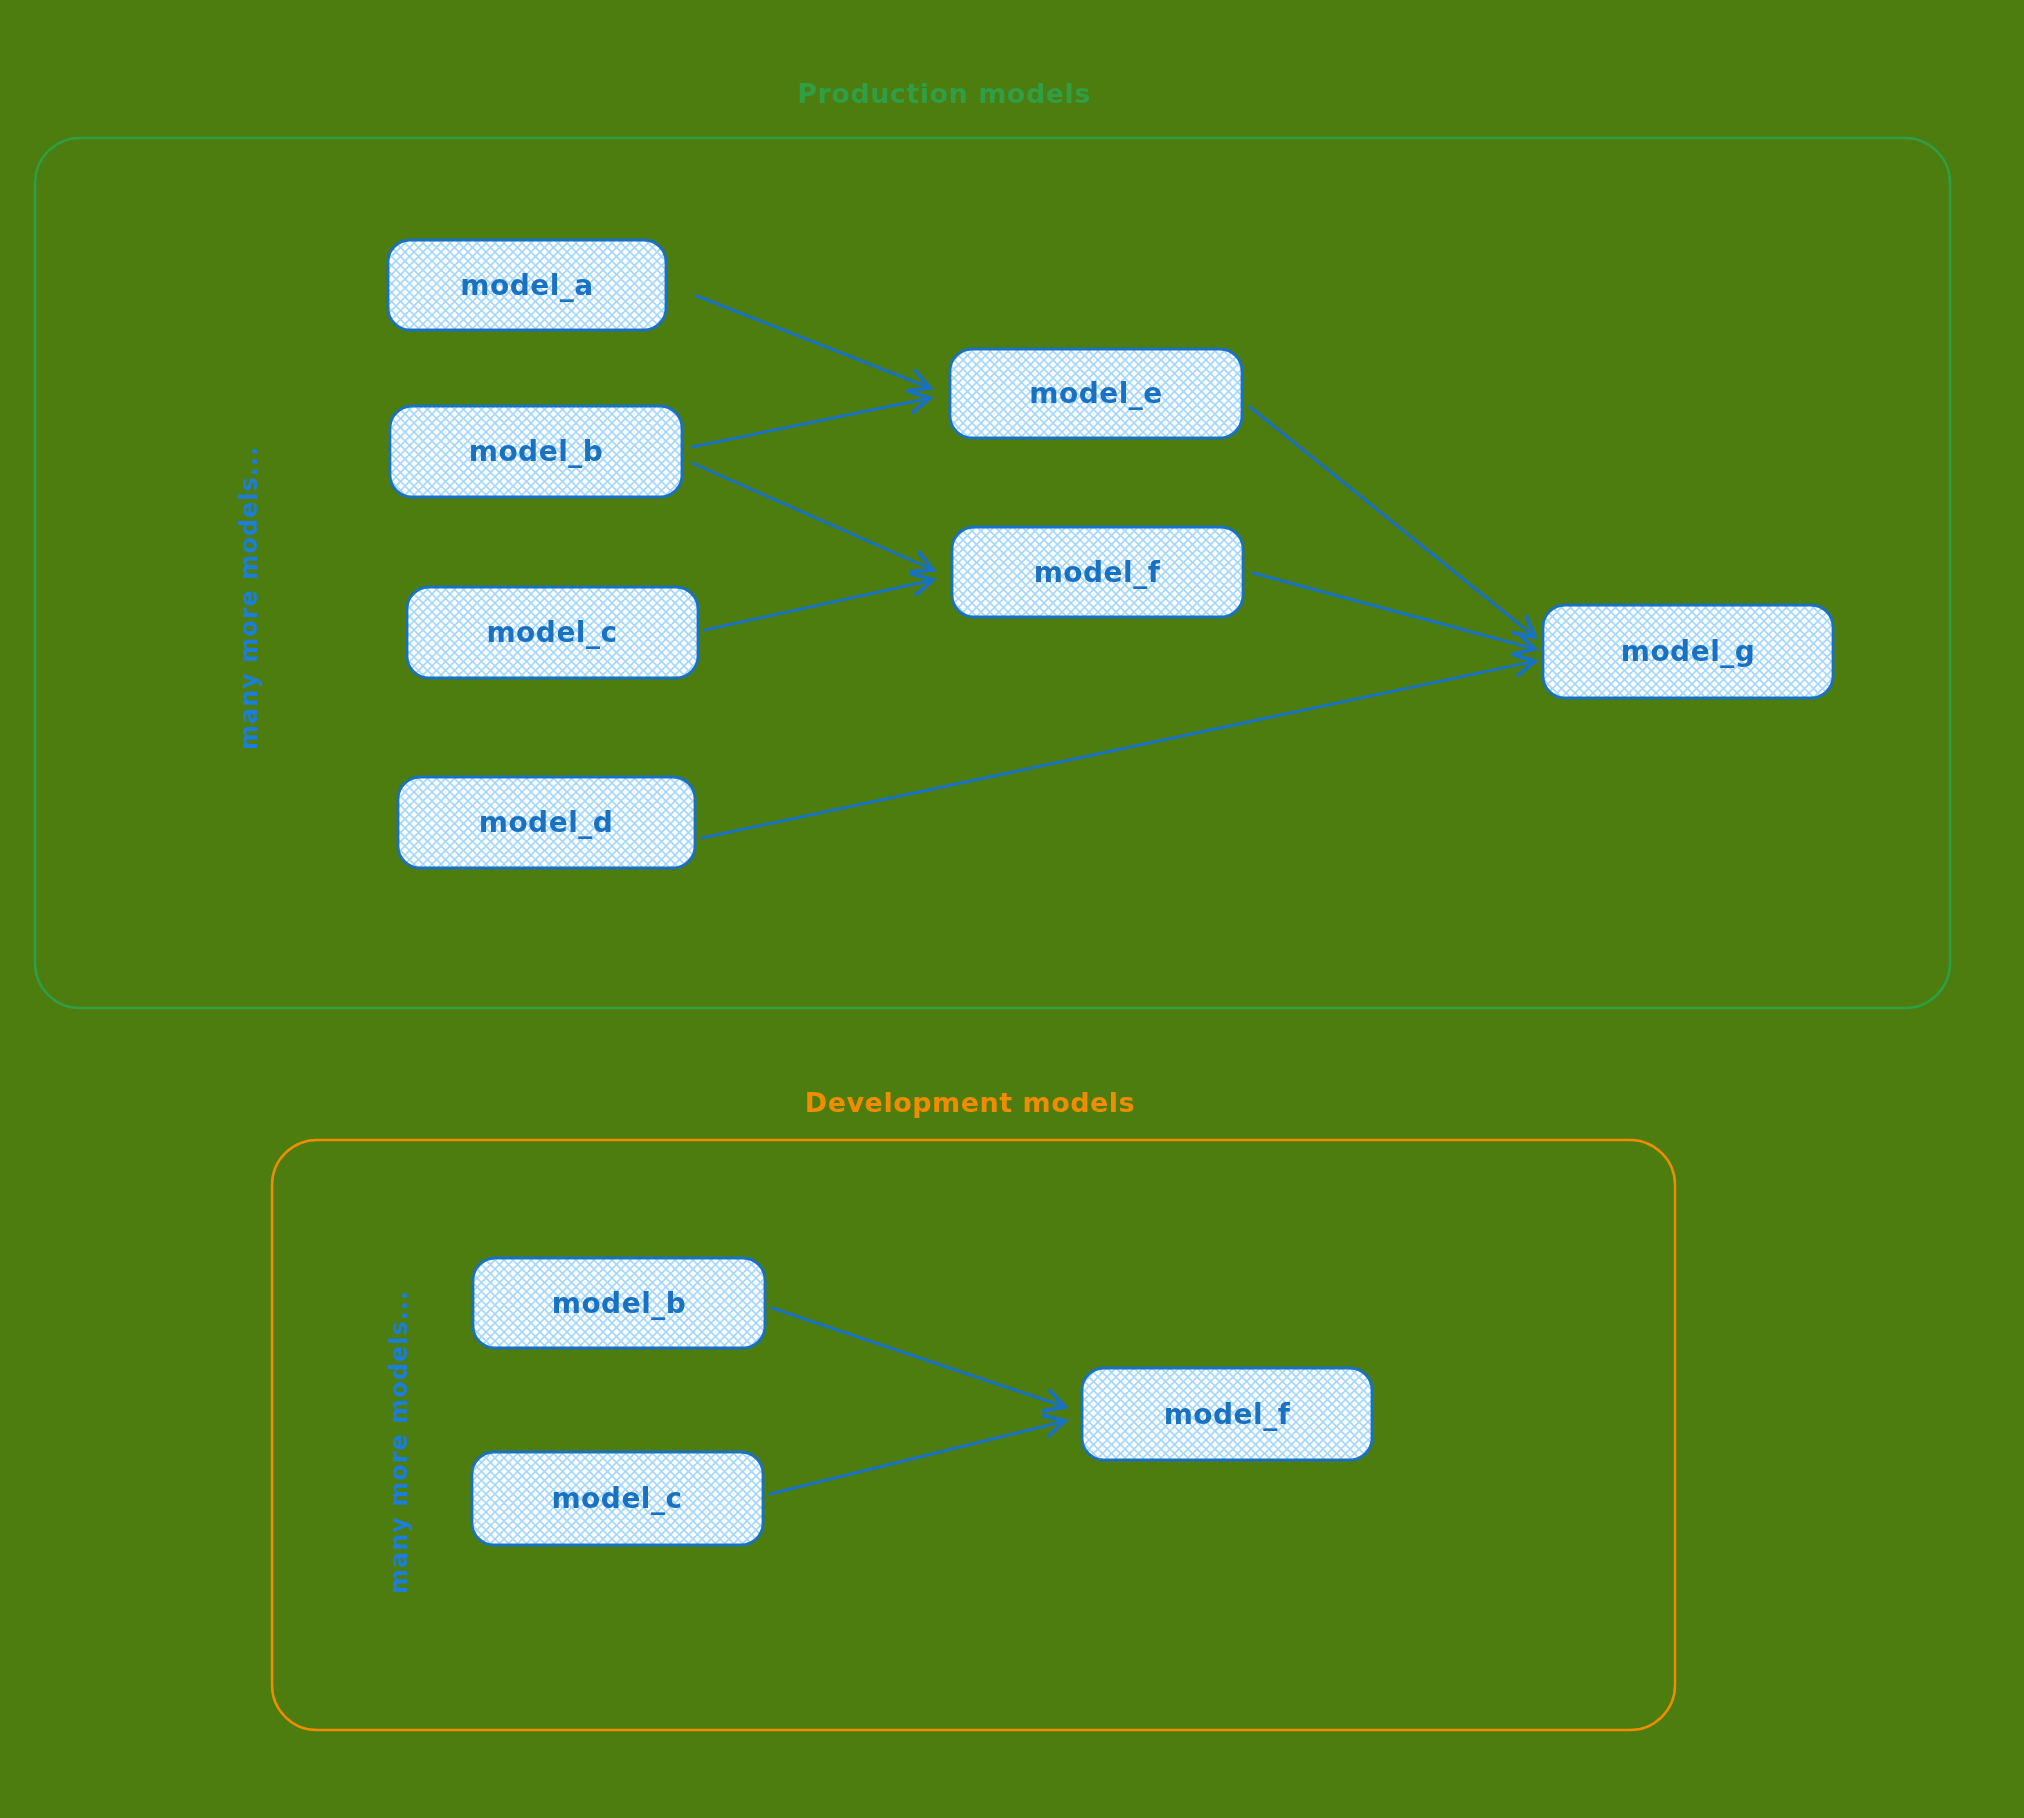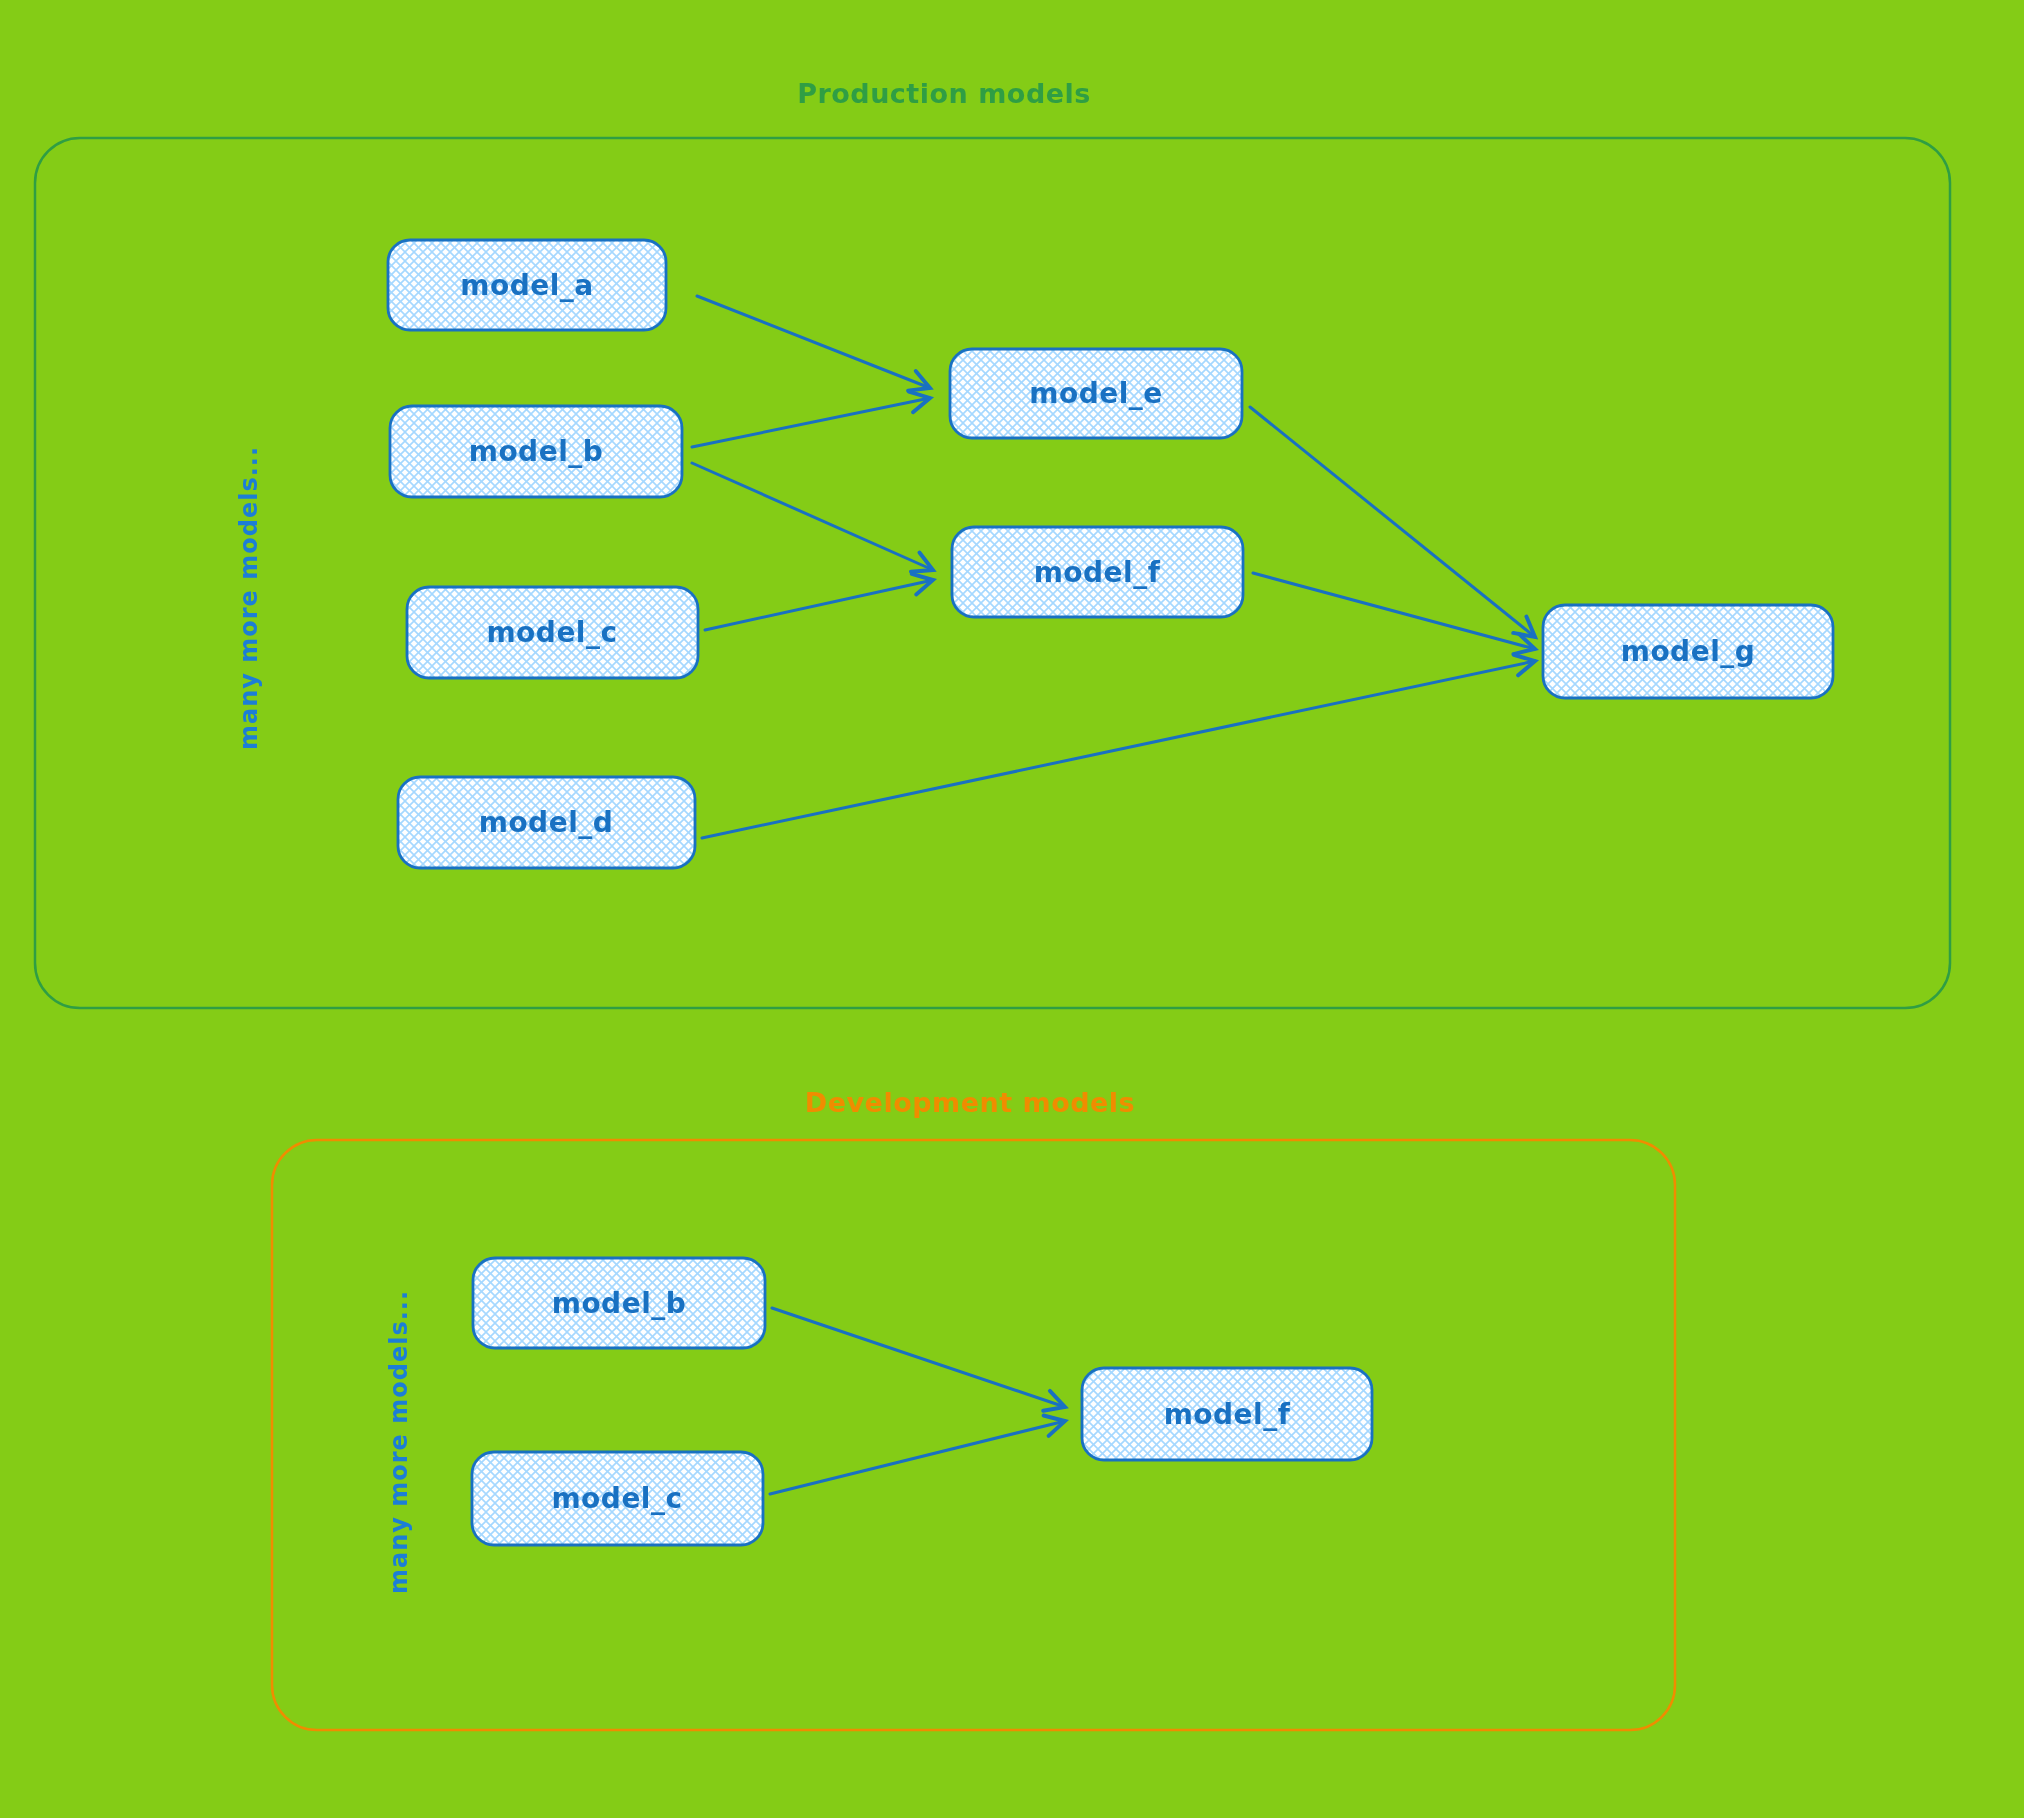--- a/index.html
+++ b/index.html
@@ -4,21 +4,21 @@
 <style>
   html, body {
     margin: 0;
     padding: 0;
     background: #ffffff;
   }
   .canvas {
     position: relative;
     width: 2024px;
     height: 1818px;
-    background: #84cc16;
+    background: #4d7c0f;
     font-family: "DejaVu Sans", sans-serif;
   }
   svg { display: block; }
 
   .section-box {
     fill: none;
     stroke-width: 2.5;
   }
   .section-box.green  { stroke: #2f9e44; }
   .section-box.orange { stroke: #f08c00; }

